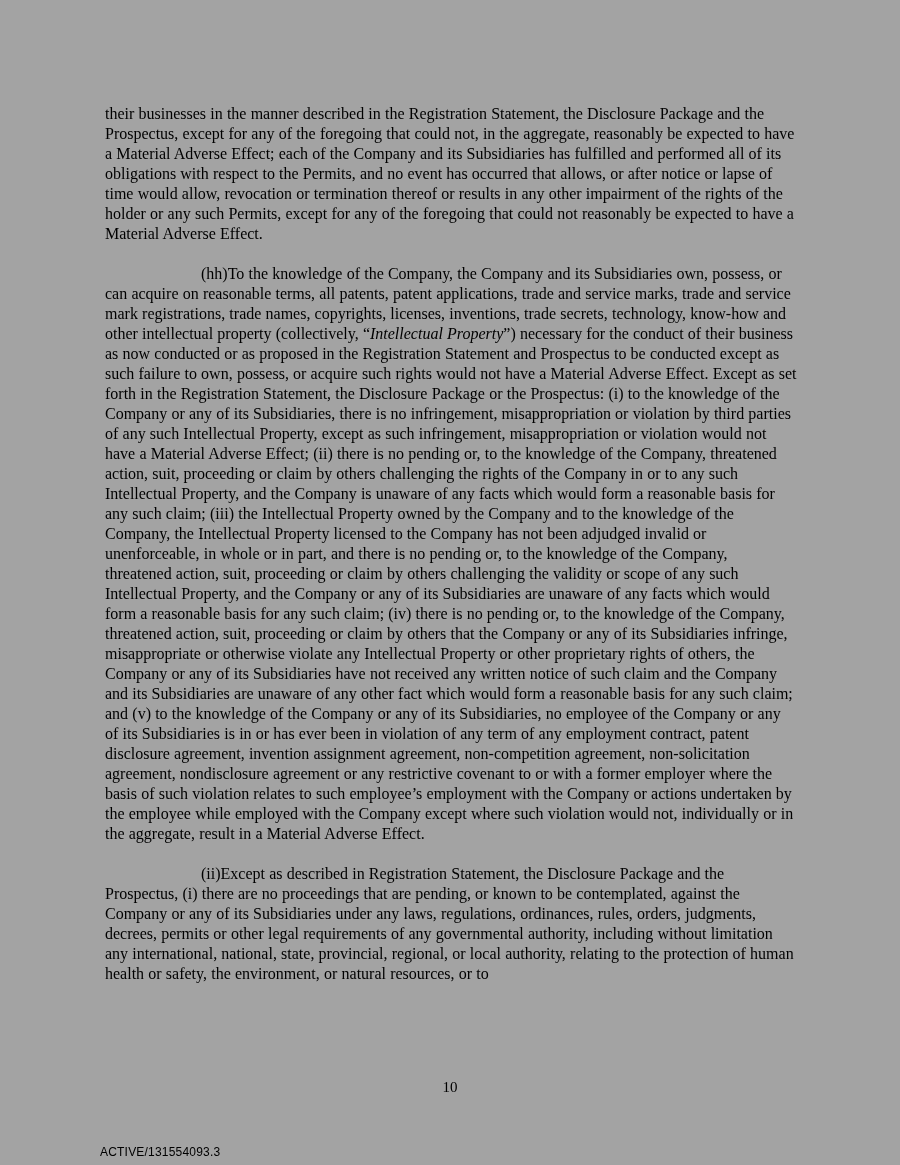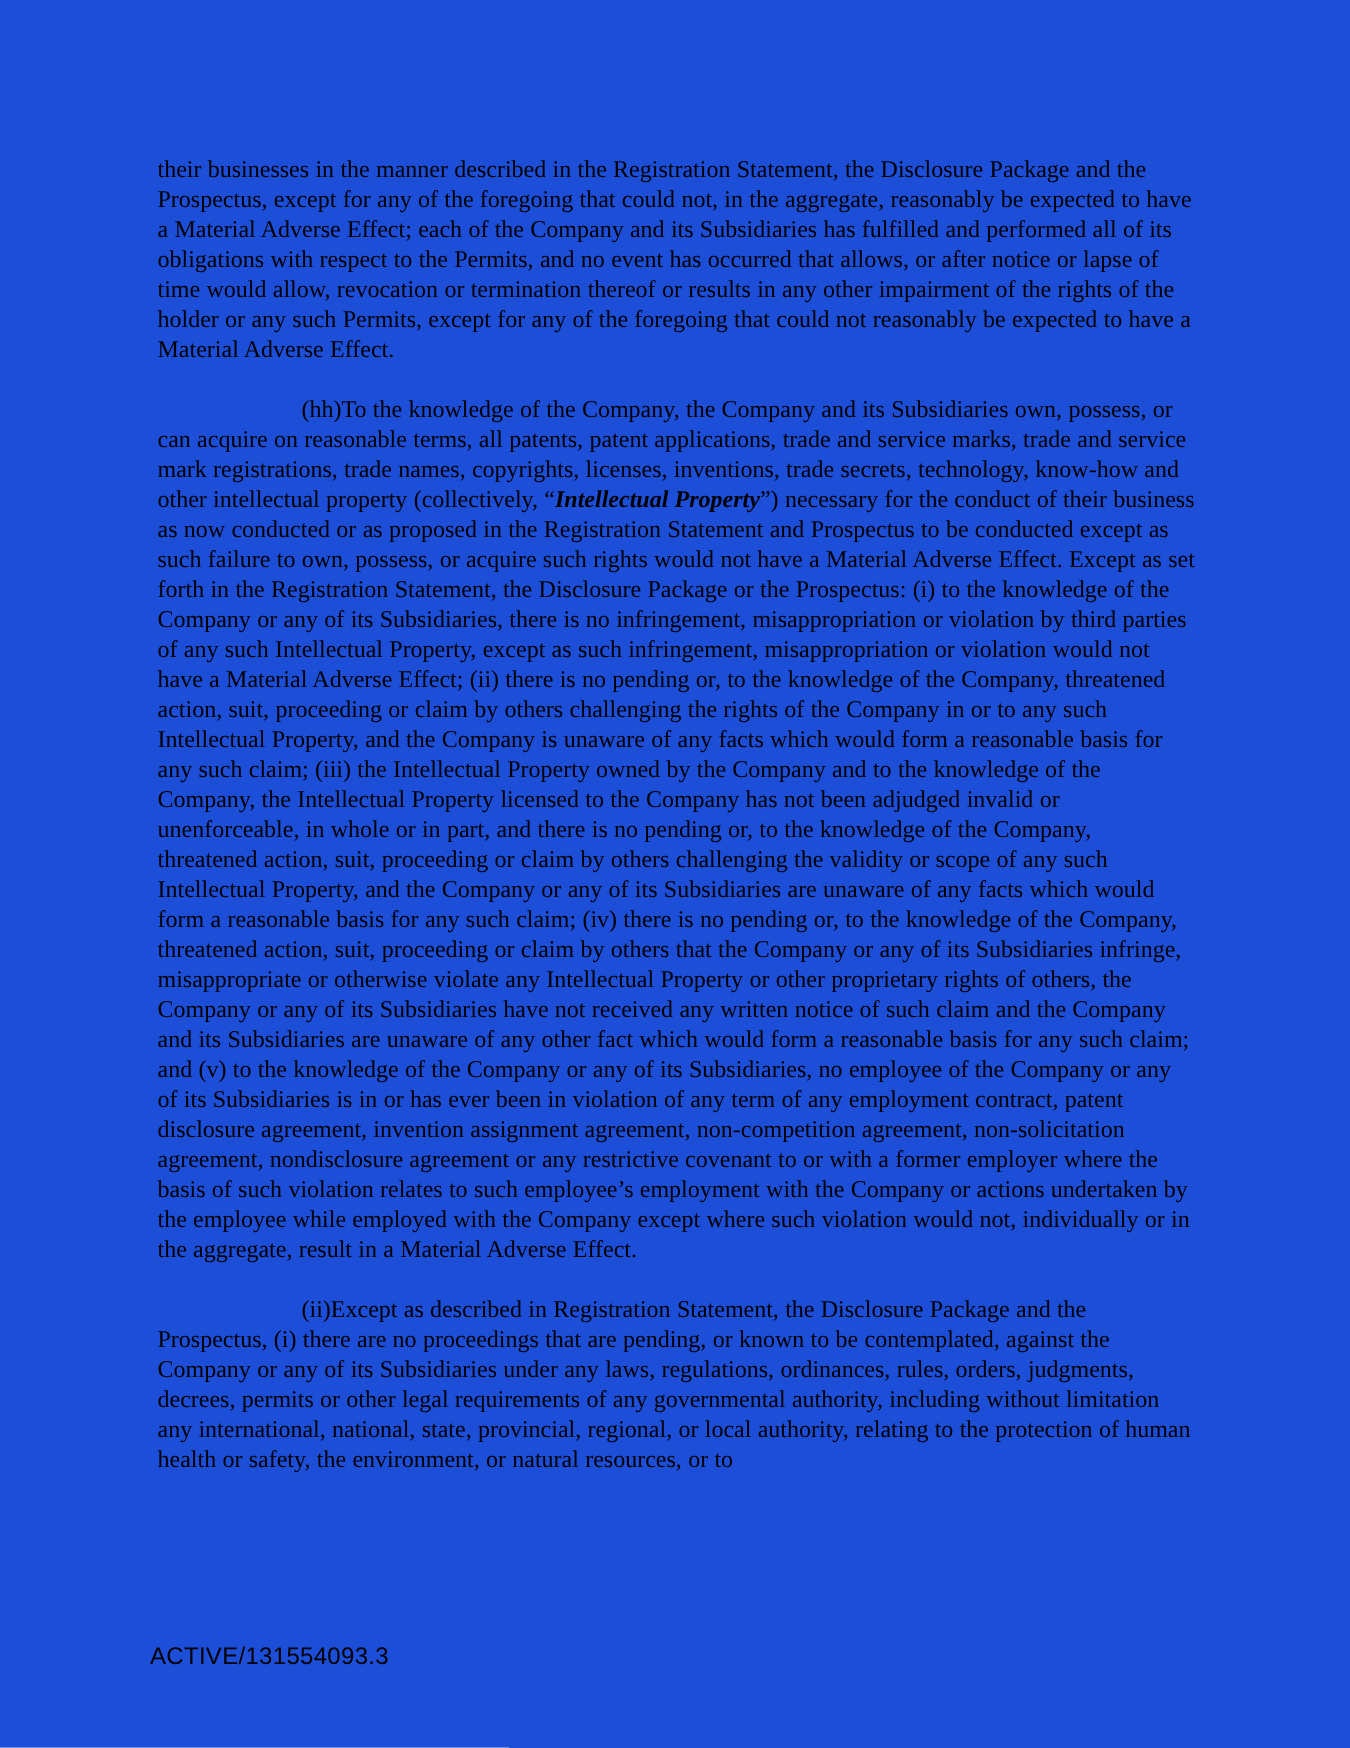--- a/index.html
+++ b/index.html
@@ -11,21 +11,21 @@
     width: 900px;
     height: 1165px;
     position: relative;
     overflow: hidden;
     font-family: "Liberation Serif", serif;
     color: #000000;
   }
   .page {
     position: absolute;
     inset: 0;
-    background: #1d4ed8;
+    background: #a3a3a3;
   }
   .content {
     position: absolute;
     left: 105px;
     top: 104px;
     width: 692px;
   }
   p.para {
     margin: 0 0 20px 0;
     font-size: 16px;
@@ -35,43 +35,44 @@
   }
   p.para.indent {
     text-indent: 48px;
   }
   .plabel {
     font-weight: normal;
     display: inline-block;
     min-width: 62px;
   }
   .run.normal { font-weight: normal; font-style: normal; }
-  .run.bolditalic { font-weight: bold; font-style: italic; }
+  .run.bolditalic { font-weight: normal; font-style: italic; }
   .page-number {
     position: absolute;
     top: 1078px;
     left: 0;
     width: 100%;
     text-align: center;
     font-size: 15px;
     line-height: 18px;
   }
   .footer-id {
     position: absolute;
-    top: 1098px;
+    top: 1145px;
     left: 100px;
-    font-size: 16px;
+    font-size: 12px;
     line-height: 14px;
     font-family: "Liberation Sans", sans-serif;
     letter-spacing: 0.2px;
   }
 </style>
 </head>
 <body>
 
 <div class="page">
   <div class="content">
       <p class="para"><span class="run normal">their businesses in the manner described in the Registration Statement, the Disclosure Package and the Prospectus, except for any of the foregoing that could not, in the aggregate, reasonably be expected to have a Material Adverse Effect; each of the Company and its Subsidiaries has fulfilled and performed all of its obligations with respect to the Permits, and no event has occurred that allows, or after notice or lapse of time would allow, revocation or termination thereof or results in any other impairment of the rights of the holder or any such Permits, except for any of the foregoing that could not reasonably be expected to have a Material Adverse Effect.</span></p>
       <p class="para indent"><span class="plabel">(hh)</span><span class="run normal">To the knowledge of the Company, the Company and its Subsidiaries own, possess, or can acquire on reasonable terms, all patents, patent applications, trade and service marks, trade and service mark registrations, trade names, copyrights, licenses, inventions, trade secrets, technology, know-how and other intellectual property (collectively, “</span><span class="run bolditalic">Intellectual Property</span><span class="run normal">”) necessary for the conduct of their business as now conducted or as proposed in the Registration Statement and Prospectus to be conducted except as such failure to own, possess, or acquire such rights would not have a Material Adverse Effect. Except as set forth in the Registration Statement, the Disclosure Package or the Prospectus: (i) to the knowledge of the Company or any of its Subsidiaries, there is no infringement, misappropriation or violation by third parties of any such Intellectual Property, except as such infringement, misappropriation or violation would not have a Material Adverse Effect; (ii) there is no pending or, to the knowledge of the Company, threatened action, suit, proceeding or claim by others challenging the rights of the Company in or to any such Intellectual Property, and the Company is unaware of any facts which would form a reasonable basis for any such claim; (iii) the Intellectual Property owned by the Company and to the knowledge of the Company, the Intellectual Property licensed to the Company has not been adjudged invalid or unenforceable, in whole or in part, and there is no pending or, to the knowledge of the Company, threatened action, suit, proceeding or claim by others challenging the validity or scope of any such Intellectual Property, and the Company or any of its Subsidiaries are unaware of any facts which would form a reasonable basis for any such claim; (iv) there is no pending or, to the knowledge of the Company, threatened action, suit, proceeding or claim by others that the Company or any of its Subsidiaries infringe, misappropriate or otherwise violate any Intellectual Property or other proprietary rights of others, the Company or any of its Subsidiaries have not received any written notice of such claim and the Company and its Subsidiaries are unaware of any other fact which would form a reasonable basis for any such claim; and (v) to the knowledge of the Company or any of its Subsidiaries, no employee of the Company or any of its Subsidiaries is in or has ever been in violation of any term of any employment contract, patent disclosure agreement, invention assignment agreement, non-competition agreement, non-solicitation agreement, nondisclosure agreement or any restrictive covenant to or with a former employer where the basis of such violation relates to such employee’s employment with the Company or actions undertaken by the employee while employed with the Company except where such violation would not, individually or in the aggregate, result in a Material Adverse Effect.</span></p>
       <p class="para indent"><span class="plabel">(ii)</span><span class="run normal">Except as described in Registration Statement, the Disclosure Package and the Prospectus, (i) there are no proceedings that are pending, or known to be contemplated, against the Company or any of its Subsidiaries under any laws, regulations, ordinances, rules, orders, judgments, decrees, permits or other legal requirements of any governmental authority, including without limitation any international, national, state, provincial, regional, or local authority, relating to the protection of human health or safety, the environment, or natural resources, or to</span></p>
     </div>
+  <div class="page-number">10</div>
   <div class="footer-id">ACTIVE/131554093.3</div>
 </div>
 
 </body></html>

